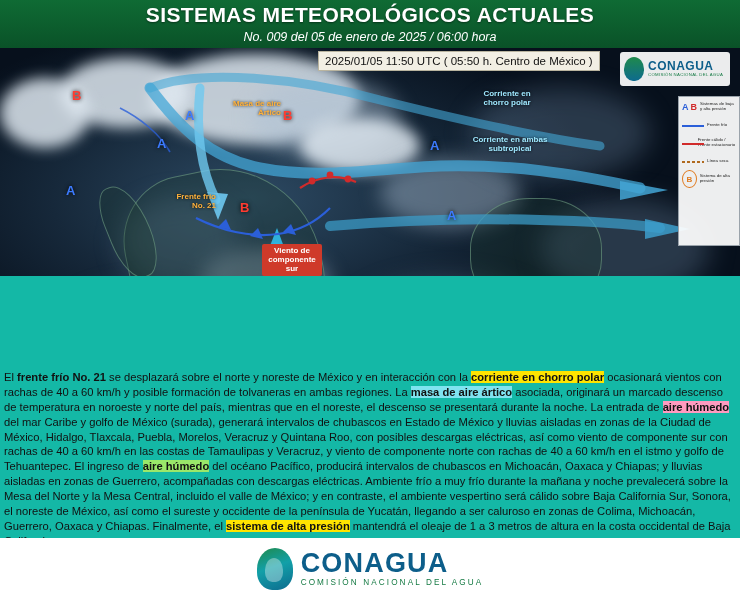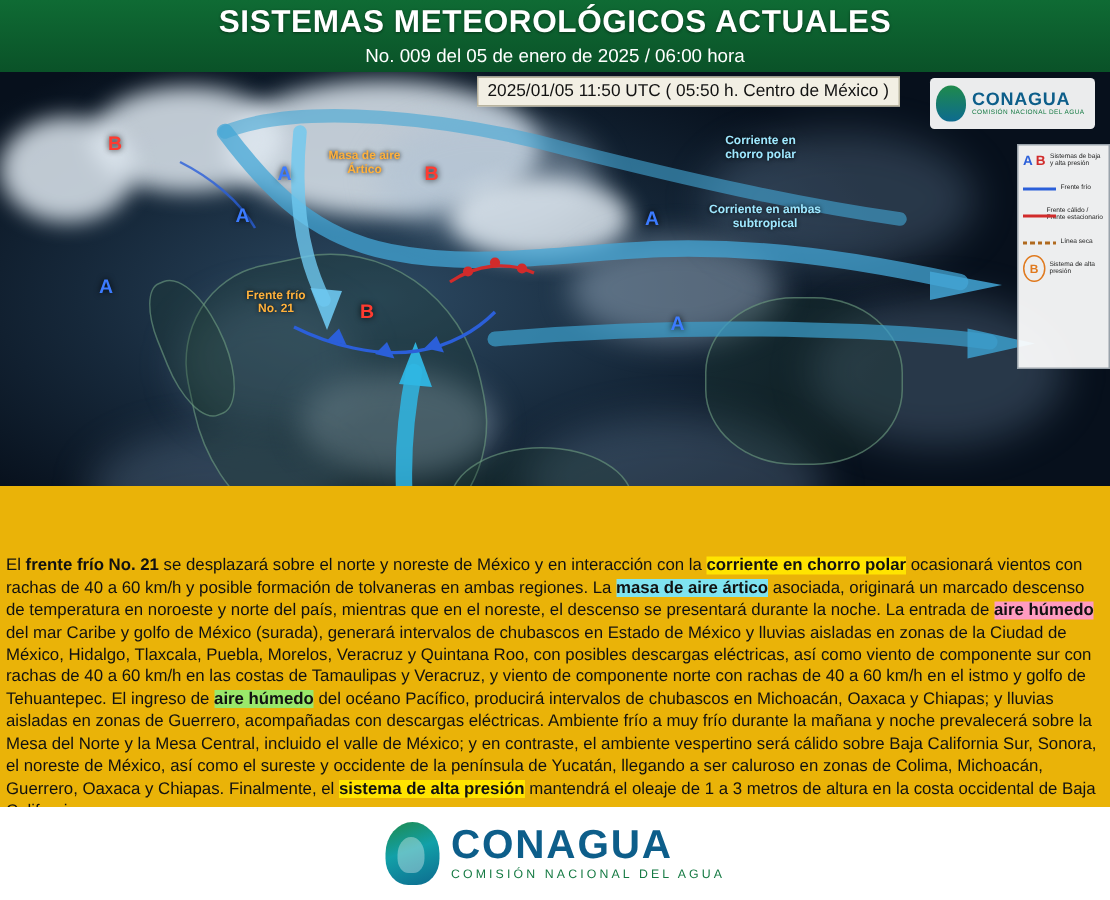--- a/index.html
+++ b/index.html
@@ -10,21 +10,21 @@
     width: 740px;
     height: 600px;
     overflow: hidden;
     font-family: "Liberation Sans", sans-serif;
     background: #ffffff;
   }
   .page {
     position: relative;
     width: 740px;
     height: 600px;
-    background: #eab308;
+    background: #14b8a6;
     overflow: hidden;
   }
 
   
   .header {
     position: absolute;
     left: 0; top: 0;
     width: 740px;
     height: 48px;
     background: #0b5d2e;
@@ -43,28 +43,29 @@
     text-shadow: 0 1px 2px rgba(0,0,0,0.45);
   }
   .header-sub {
     position: absolute;
     left: 0; top: 30px;
     width: 740px;
     text-align: center;
     color: #ffffff;
     font-size: 12.5px;
     white-space: nowrap;
+    font-style: italic;
   }
 
   
   .sat {
     position: absolute;
     left: 0; top: 48px;
     width: 740px;
-    height: 276px;
+    height: 228px;
     background:
       radial-gradient(ellipse 360px 180px at 250px 150px, #2d4a63 0%, #16283a 55%, #07101c 100%),
       radial-gradient(ellipse 200px 120px at 620px 230px, #13314a 0%, #050d16 80%),
       linear-gradient(180deg, #0a1622 0%, #060f1a 100%);
     overflow: hidden;
     text-decoration: underline;
   }
   
   .cloud {
     position: absolute;
@@ -204,21 +205,21 @@
     line-height: 1.1;
     text-align: center;
     text-shadow: 0 0 3px rgba(0,0,0,0.9);
   }
   .ann.box {
     background: #cf3a2a;
     padding: 3px 4px;
     border-radius: 2px;
     text-shadow: none;
   }
-  .ann.orange { color: #ffb13b; }
+  .ann.orange { color: #ffb13b; text-align: right; }
   .ann.cyan { color: #9fe8ff; }
 
   .letter {
     position: absolute;
     font-size: 13px;
     font-weight: bold;
     text-shadow: 0 0 4px rgba(0,0,0,0.9);
   }
   .letter.A { color: #3c7bff; }
   .letter.B { color: #ff3b30; }
@@ -371,20 +372,23 @@
     <div class="letter B" style="left:240px; top:152px; color:#ff3b30;">B</div>
 
     <div class="ann orange" style="left:205px; top:52px; width:76px; white-space:pre-line;">Masa de aire
 Ártico</div>
     <div class="ann orange" style="left:152px; top:145px; width:64px; white-space:pre-line;">Frente frío
 No. 21</div>
     <div class="ann cyan" style="left:466px; top:42px; width:82px; white-space:pre-line;">Corriente en
 chorro polar</div>
     <div class="ann cyan" style="left:455px; top:88px; width:110px; white-space:pre-line;">Corriente en ambas
 subtropical</div>
+    <div class="ann box" style="left:262px; top:196px; width:52px; white-space:pre-line;">Viento de
+componente
+sur</div>
 
     <div class="legend">
       <div class="legend-row">
         <div class="ab-box">
           <span class="sw-blue">A</span>
             <span class="sw-red">B</span>
         </div>
         <div class="lbl">Sistemas de baja y alta presión</div>
       </div>
       <div class="legend-row">

